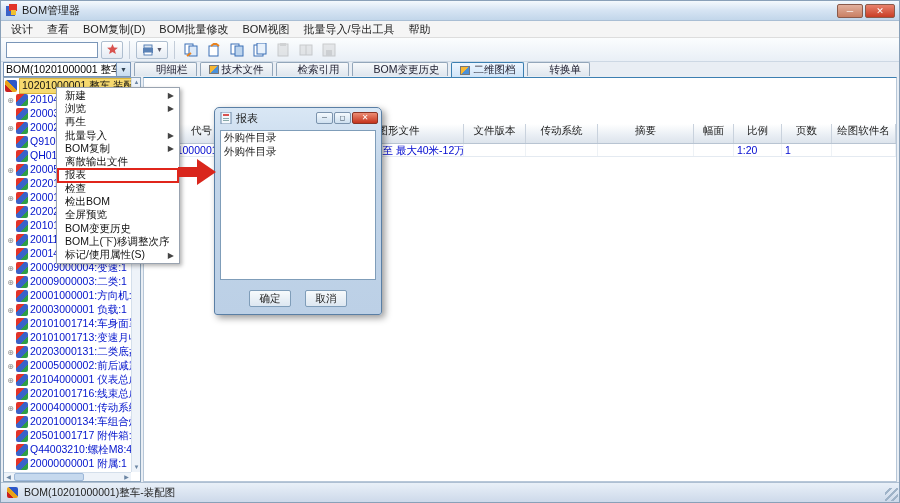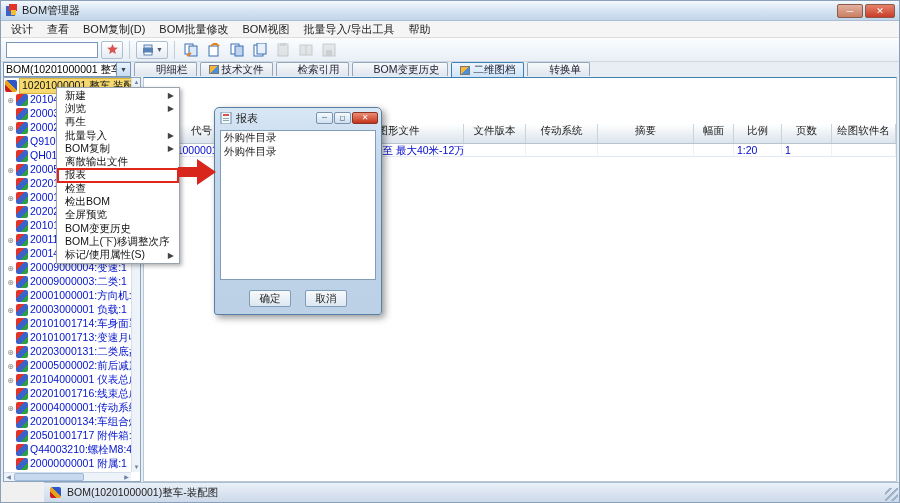--- a/index.html
+++ b/index.html
@@ -109,21 +109,21 @@
               border:1px solid #7f9db9; overflow:hidden; }
   .dlg-li { height:13.5px; line-height:13.5px; padding:0 3px; font-size:10.5px; color:#222; white-space:nowrap; }
   .dlg-li.first { background:#e2e2e2; }
   .dlg-actions { position:absolute; left:0; right:0; bottom:7px; display:flex; justify-content:center; gap:14px; }
   .dlg-action { width:42px; height:17px; border:1px solid #7f9db9; border-radius:2px;
                 background:linear-gradient(#f7fafc,#dde7f1); font-size:10.5px; text-align:center; line-height:15px; color:#222; }
 
   
   .statusbar { position:absolute; left:0; right:0; bottom:0; height:20px;
                background:linear-gradient(#e9f0f8,#cdd9ea); border-top:1px solid #aebfd2;
-               display:flex; align-items:center; padding:0 6px; gap:4px;margin-left:43px; }
+               display:flex; align-items:center; padding:0 6px; gap:4px; }
   .statusbar .stxt { color:#222; font-size:10.5px; }
   .grip { position:absolute; right:1px; bottom:1px; width:13px; height:13px;
           background:repeating-linear-gradient(135deg,transparent 0 3px,#9fb3c8 3px 5px); }
   svg { display:block; }
 </style>
 </head>
 <body>
 
 <div class="window">
 

